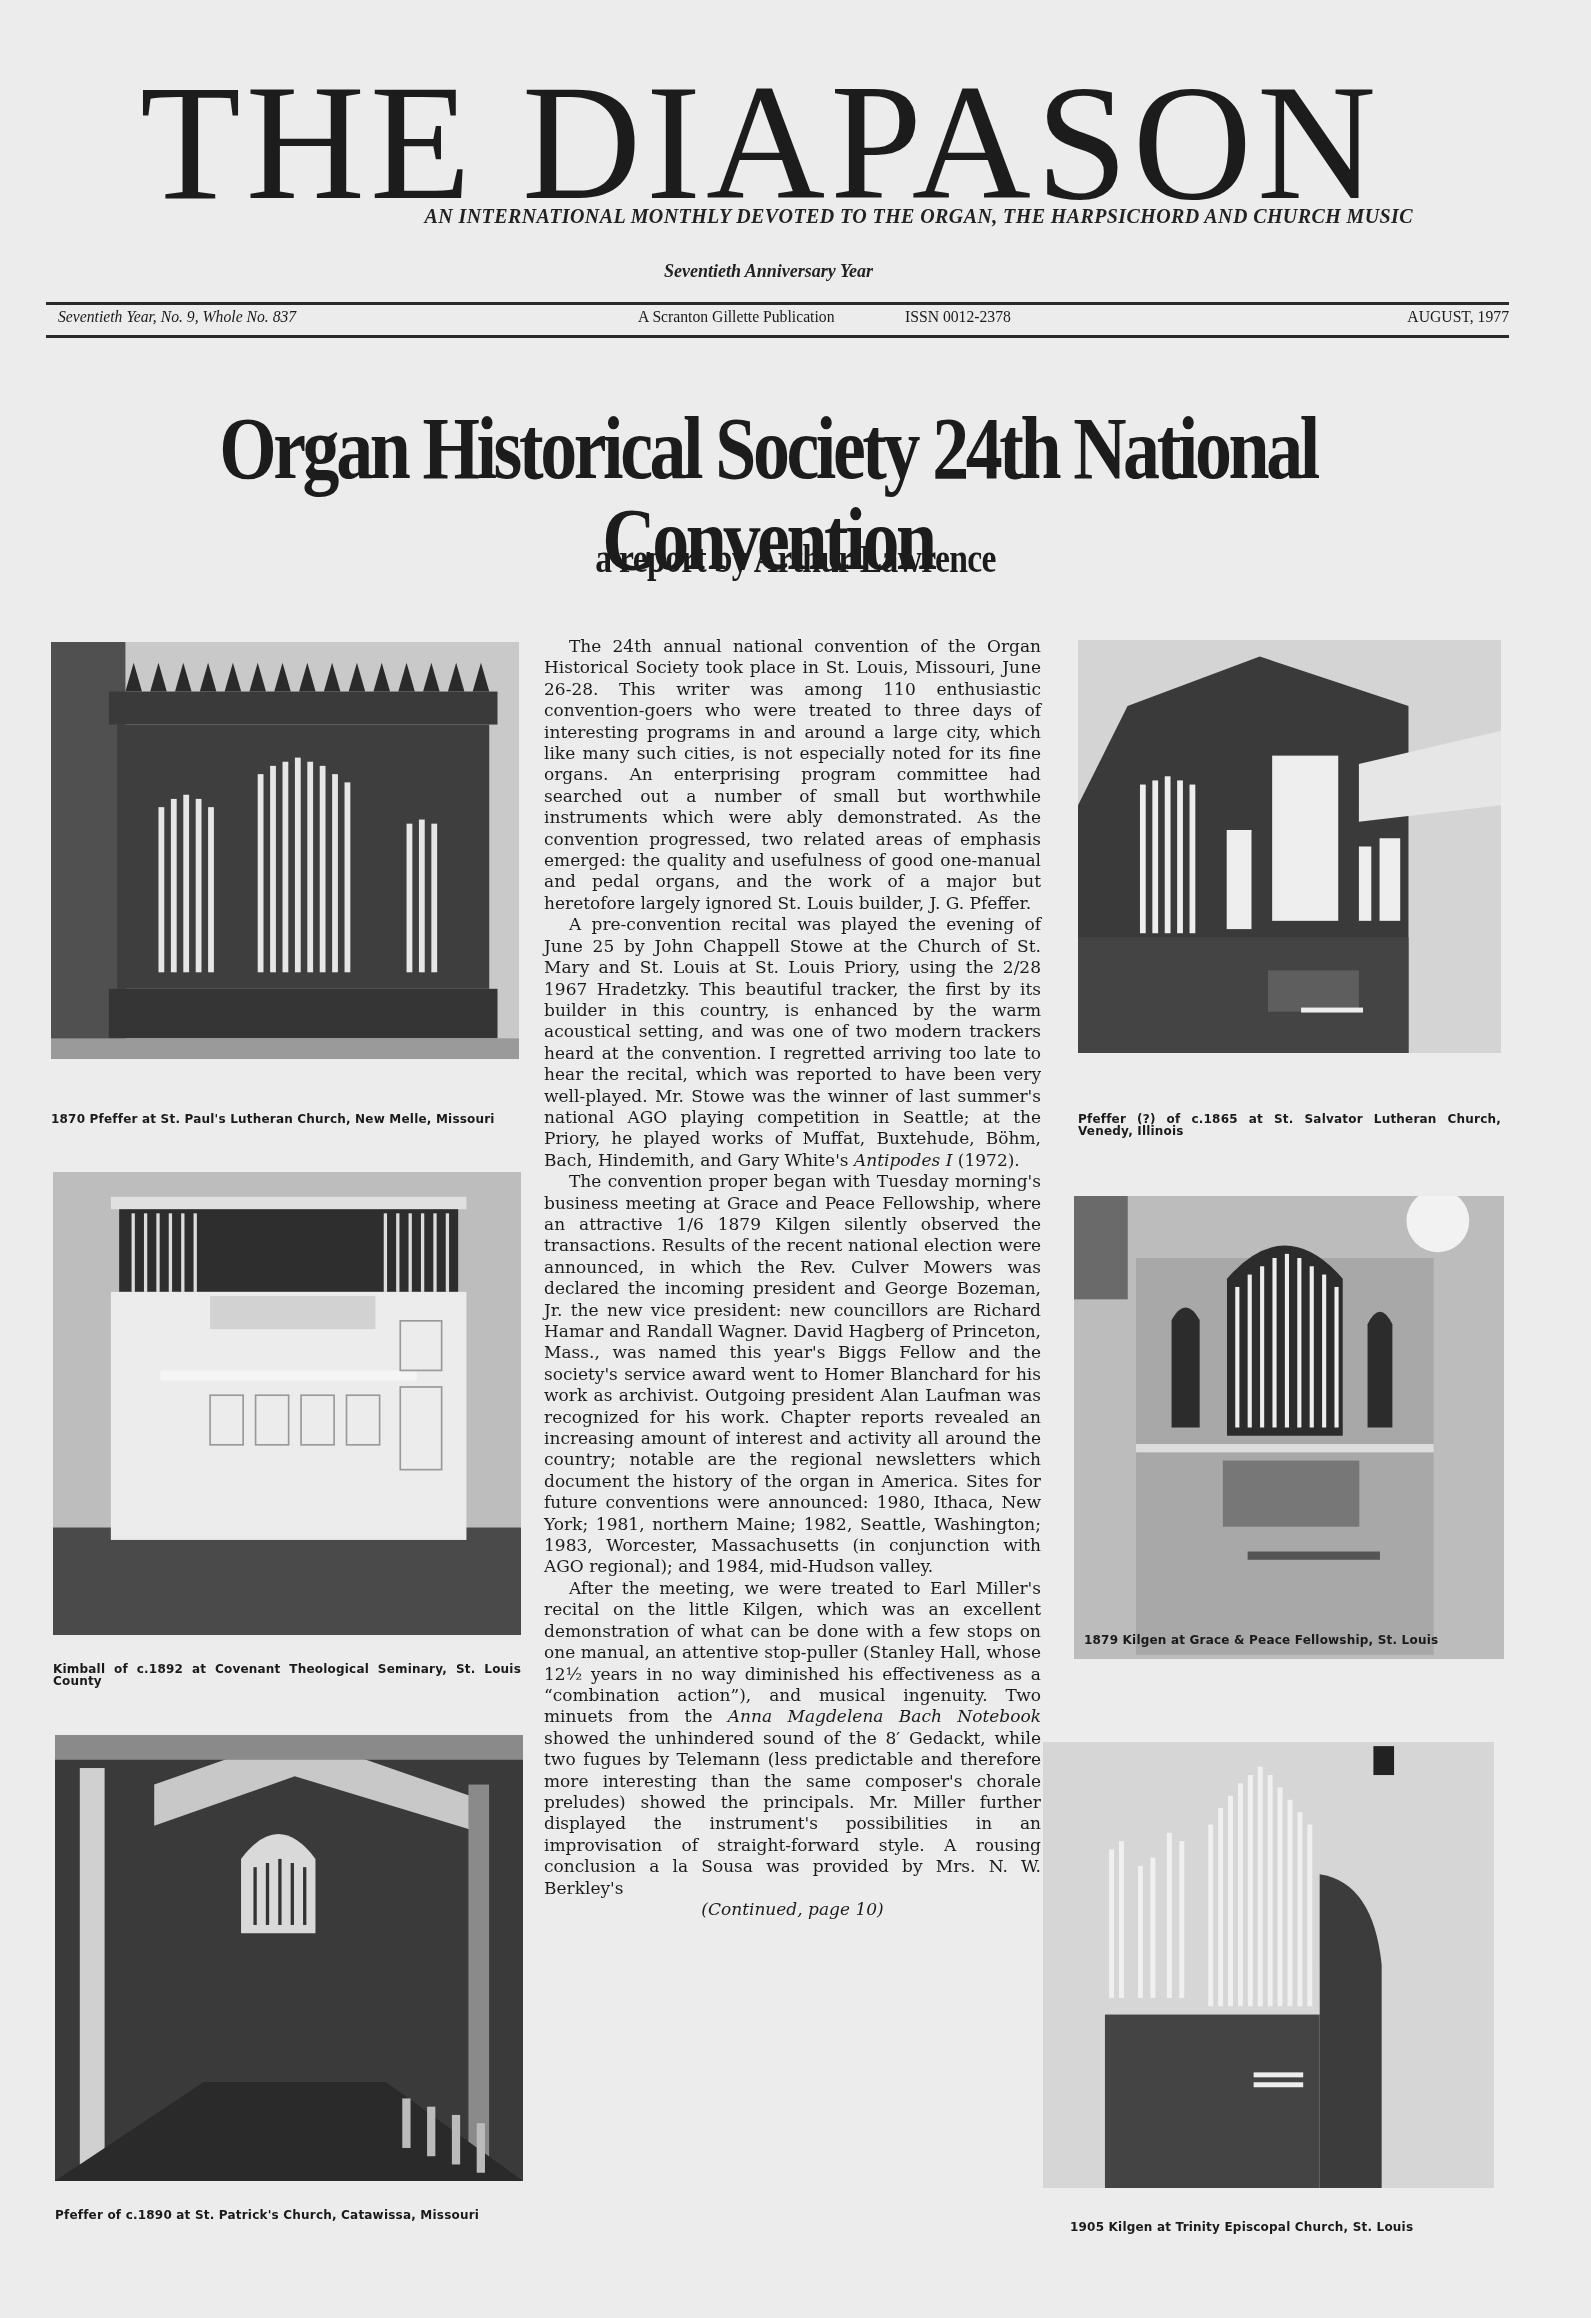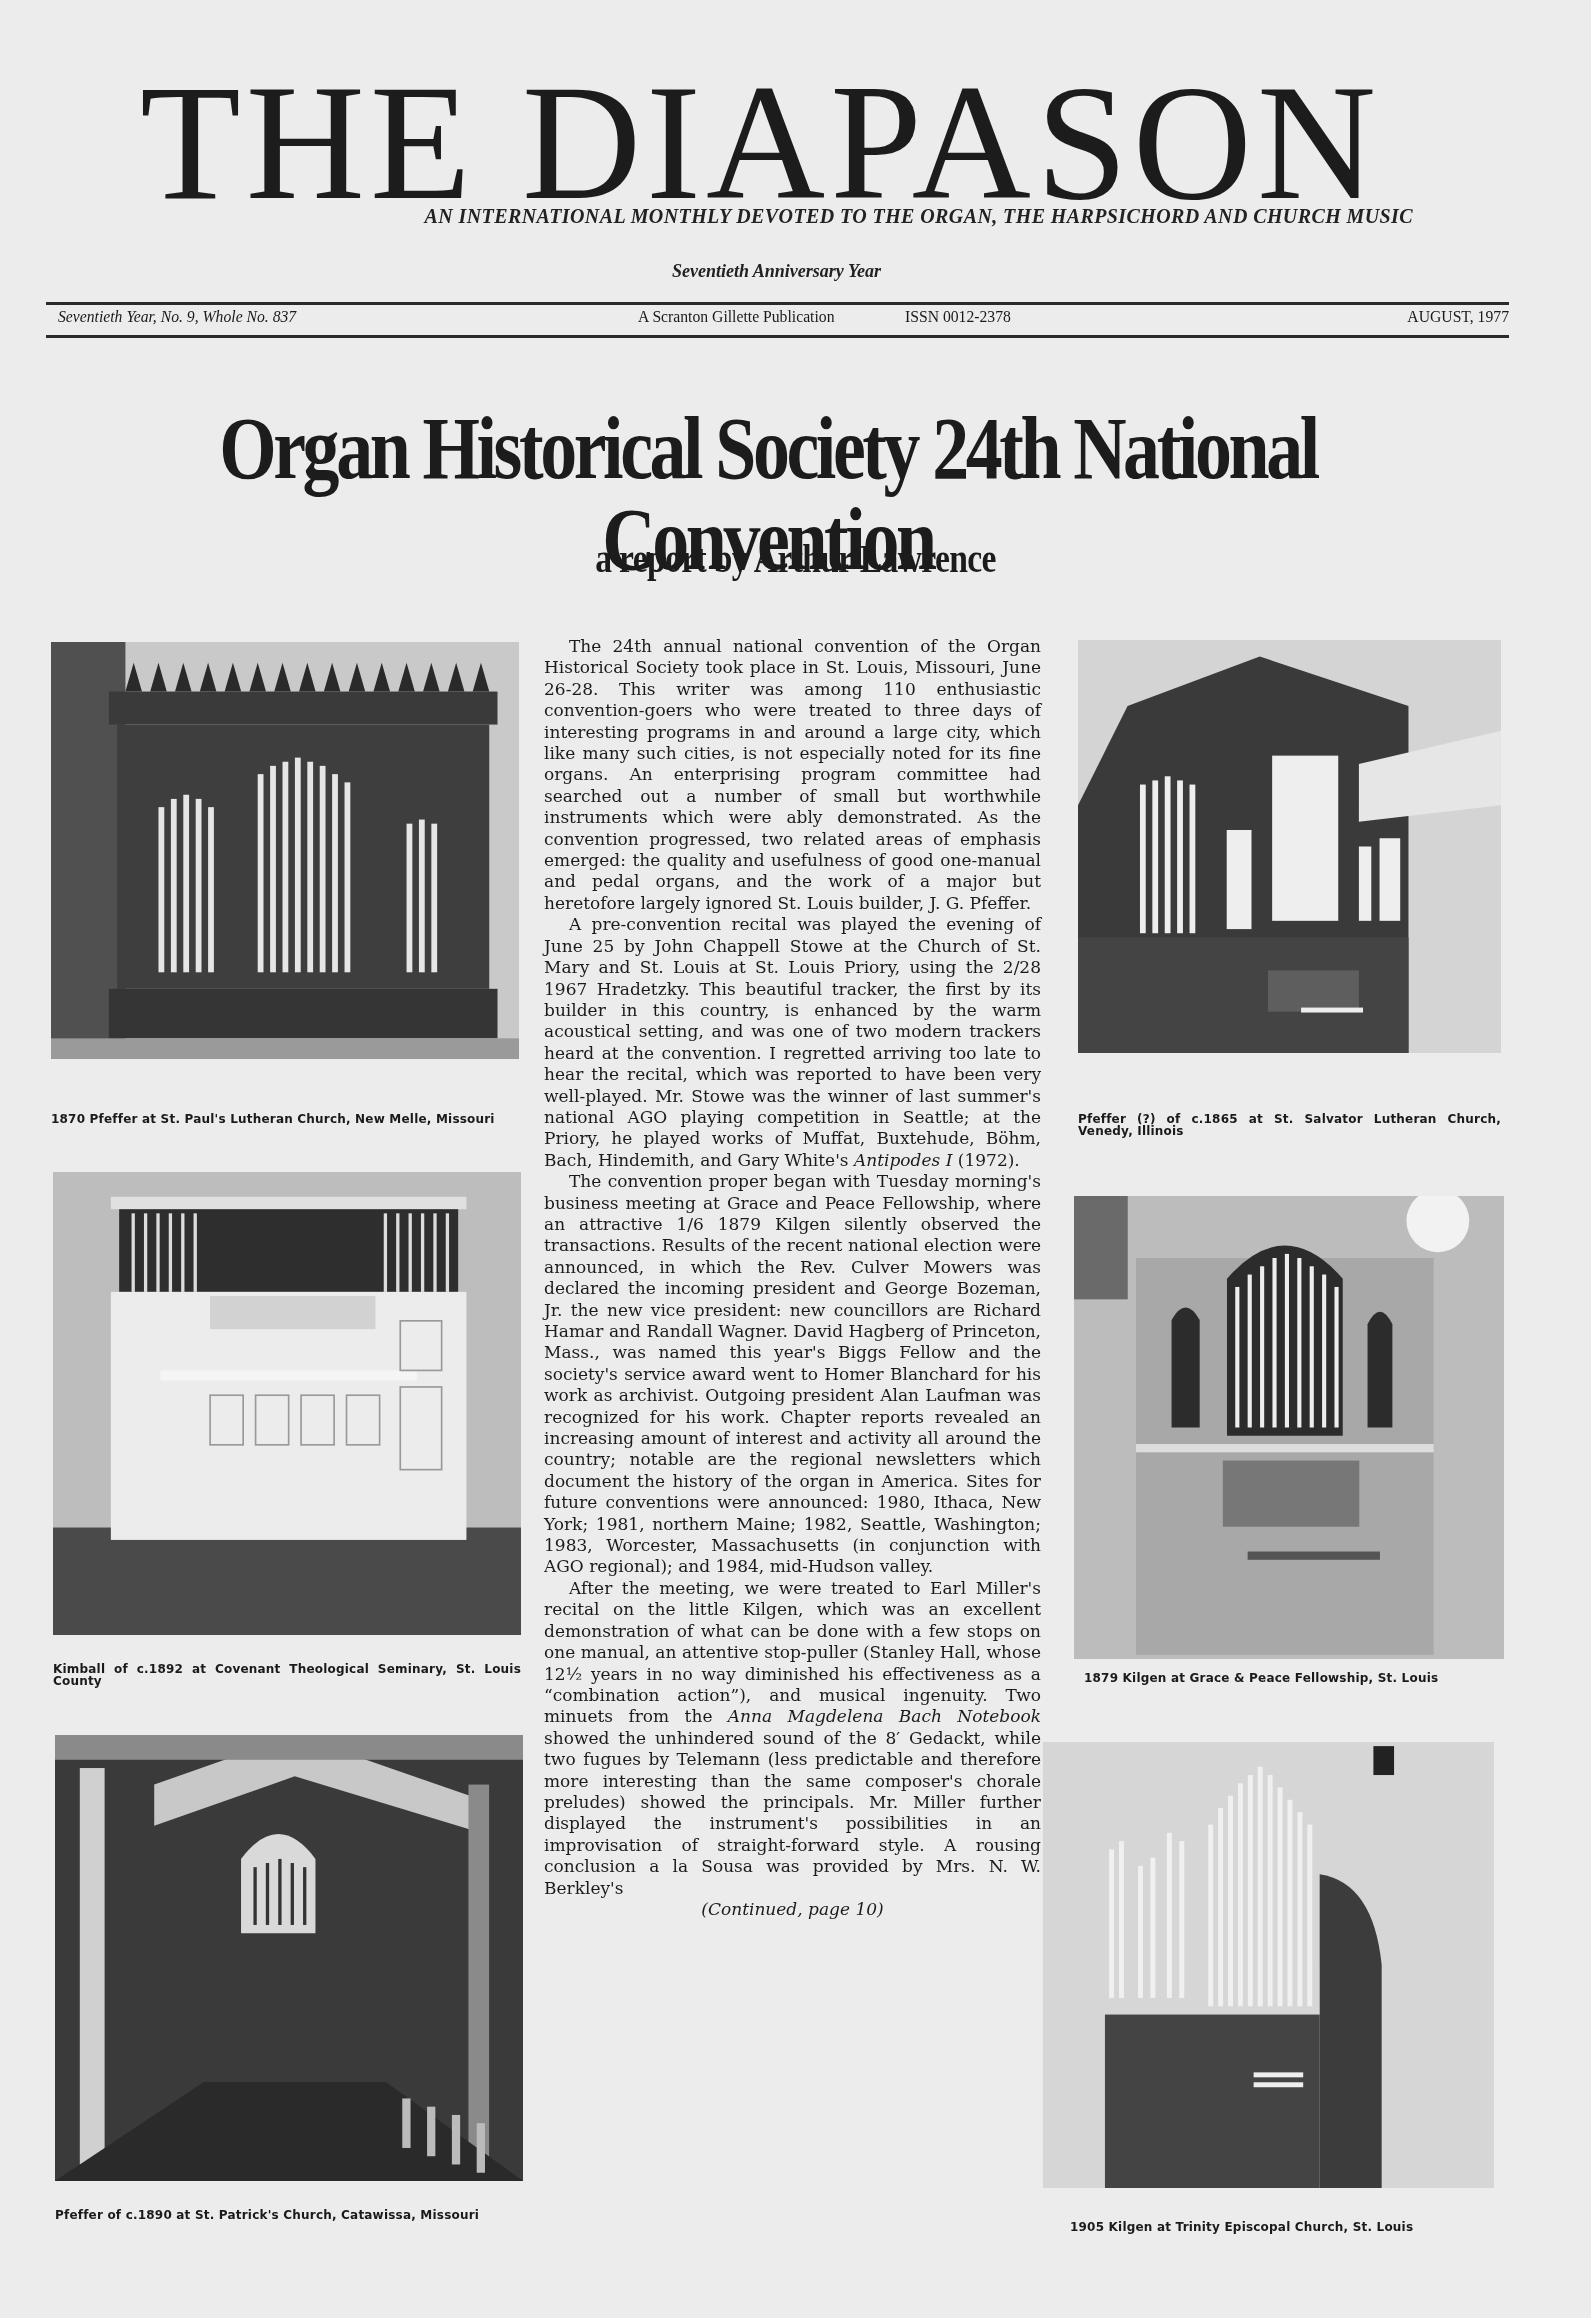--- a/index.html
+++ b/index.html
@@ -4,21 +4,21 @@
 <style>
   html,body{margin:0;padding:0;}
   body{width:1591px;height:2319px;background:#ececec;position:relative;overflow:hidden;
        font-family:"DejaVu Serif","Liberation Serif",serif;color:#1a1a1a;}
   .abs{position:absolute;}
   .masthead{left:116px;top:73px;width:1289px;text-align:center;font-family:"Liberation Serif",serif;
        font-size:165px;line-height:140px;letter-spacing:5px;color:#1c1c1c;transform:scaleX(1.0);}
   .tagline{left:124px;top:205px;width:1289px;text-align:right;font-family:"Liberation Serif",serif;
        font-style:italic;font-weight:bold;font-size:20px;letter-spacing:0.4px;color:#222;}
   .anniv{left:0;top:261px;width:1537px;text-align:center;font-family:"Liberation Serif",serif;
-       font-style:italic;font-weight:bold;font-size:18px;color:#222;margin-left:8px;}
+       font-style:italic;font-weight:bold;font-size:18px;color:#222;}
   .rule{left:46px;width:1463px;height:2.5px;background:#2a2a2a;}
   .infobar{left:46px;top:306px;width:1463px;height:25px;font-family:"Liberation Serif",serif;font-size:15.7px;}
   .infobar span{position:absolute;top:1.7px;white-space:nowrap;}
   .headline{left:41px;top:403px;width:1454px;text-align:center;font-family:"Liberation Serif",serif;
        font-weight:bold;font-size:89px;line-height:91px;letter-spacing:-4.1px;color:#1c1c1c;transform:scaleX(0.83);transform-origin:center;}
   .byline{left:0;top:534px;width:1591px;text-align:center;font-family:"Liberation Serif",serif;font-weight:bold;
        font-size:41px;letter-spacing:-0.8px;color:#1c1c1c;transform:scaleX(0.82);}
   .article{left:544px;top:636px;width:497px;font-family:"DejaVu Serif",serif;font-size:17px;line-height:21.4px;
        text-align:justify;color:#1b1b1b;}
   .article p{margin:0;text-indent:25px;}
@@ -205,21 +205,21 @@
         <rect x="315" y="110" width="5" height="170"></rect>
     </g>
     <path d="M118 150 Q135 120 152 150 L152 280 L118 280 Z" fill="#2c2c2c"></path>
     <path d="M355 155 Q370 125 385 155 L385 280 L355 280 Z" fill="#2c2c2c"></path>
     <rect x="75" y="300" width="360" height="10" fill="#ddd"></rect>
     <rect x="180" y="320" width="165" height="80" fill="#777"></rect>
     <rect x="210" y="430" width="160" height="10" fill="#555"></rect>
     <circle cx="440" cy="30" r="38" fill="#f2f2f2"></circle>
   </svg>
 </div>
-<div class="abs caption" style="left:1084px;top:1672px;width:430px;">1879 Kilgen at Grace &amp; Peace Fellowship, St. Louis</div>
+<div class="abs caption" style="left:1084px;top:1634px;width:430px;">1879 Kilgen at Grace &amp; Peace Fellowship, St. Louis</div>
 
 <div class="abs photo" style="left:1043px;top:1742px;width:451px;height:446px;">
   <svg viewBox="0 0 546 540" preserveAspectRatio="none">
     <rect width="546" height="540" fill="#d6d6d6"></rect>
     <rect x="400" y="5" width="25" height="35" fill="#222"></rect>
     <path d="M335 160 Q400 170 410 270 L410 540 L335 540 Z" fill="#3c3c3c"></path>
     <g fill="#f0f0f0">
       <rect x="80" y="130" width="6" height="180"></rect>
         <rect x="92" y="120" width="6" height="190"></rect>
         <rect x="115" y="150" width="6" height="160"></rect>

